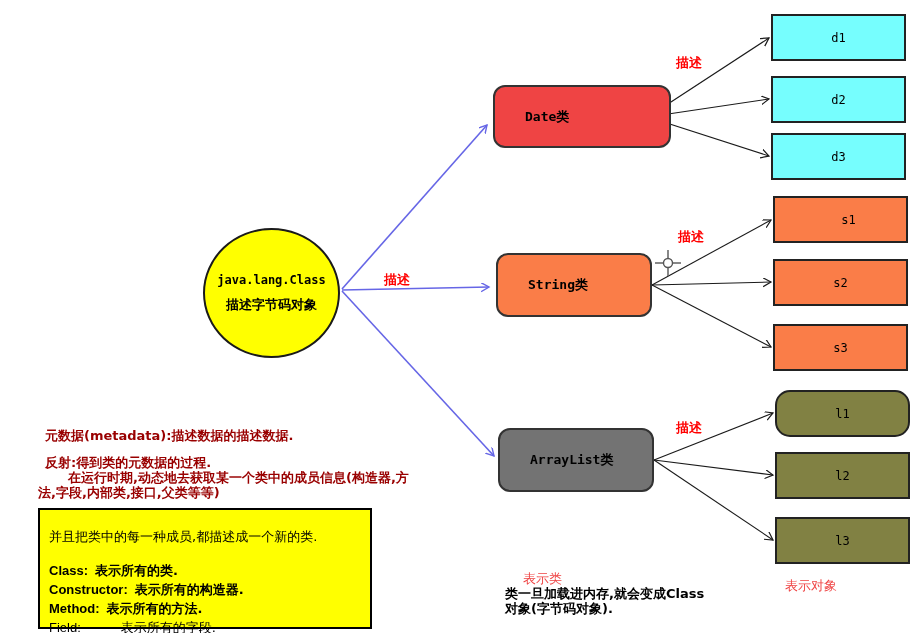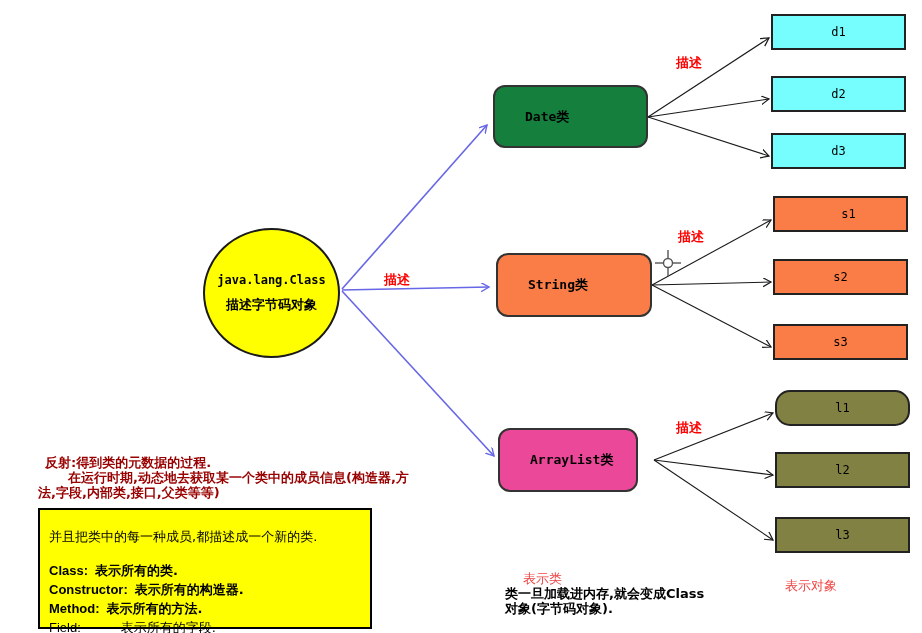--- a/index.html
+++ b/index.html
@@ -43,27 +43,27 @@
 
   
   .class-box {
     border: 2px solid #333;
     border-radius: 12px;
     display: flex; align-items: center;
     padding-left: 30px;
     font-family: "DejaVu Sans Mono", monospace;
     font-weight: bold; font-size: 13px; color: #000;
   }
-  .class-box.date      { left: 493px; top:  85px; width: 155px; height: 63px; background: #15803d; align-items: center; }
+  .class-box.date      { left: 493px; top:  85px; width: 178px; height: 63px; background: #ef4444; align-items: center; }
   .class-box.string    { left: 496px; top: 253px; width: 156px; height: 64px; background: #fa7d48; }
-  .class-box.arraylist { left: 498px; top: 428px; width: 140px; height: 64px; background: #ec4899; }
+  .class-box.arraylist { left: 498px; top: 428px; width: 156px; height: 64px; background: #737373; }
 
   
   .inst-box {
-    width: 135px; height: 36px;
+    width: 135px; height: 47px;
     border: 2px solid #222;
     display: flex; align-items: center; justify-content: center;
     font-family: "DejaVu Sans Mono", monospace;
     font-size: 12px; color: #000;
   }
   .inst-box.cyan   { background: #76fefe; }
   .inst-box.orange { background: #fa7d48; }
   .inst-box.olive  { background: #818143; }
 
   .d1 { left: 771px; top:  14px; }
@@ -214,20 +214,21 @@
   </div>
   <div class="node inst-box olive l3">
     <span>l3</span>
   </div>
 
   <div class="node describe-label desc-root">描述</div>
   <div class="node describe-label desc-date">描述</div>
   <div class="node describe-label desc-string">描述</div>
   <div class="node describe-label desc-arraylist">描述</div>
 
+  <div class="node red-notes note-metadata">元数据(metadata):描述数据的描述数据.</div>
   <div class="node red-notes note-reflection">
     <div class="ind1">反射:得到类的元数据的过程.</div>
     <div class="ind2">在运行时期,动态地去获取某一个类中的成员信息(构造器,方</div>
     <div>法,字段,内部类,接口,父类等等)</div>
   </div>
 
   <div class="node yellow-box">
     <div class="intro">并且把类中的每一种成员,都描述成一个新的类.</div>
     <div class="item b">
       <span class="term">Class:</span><span>表示所有的类.</span>

